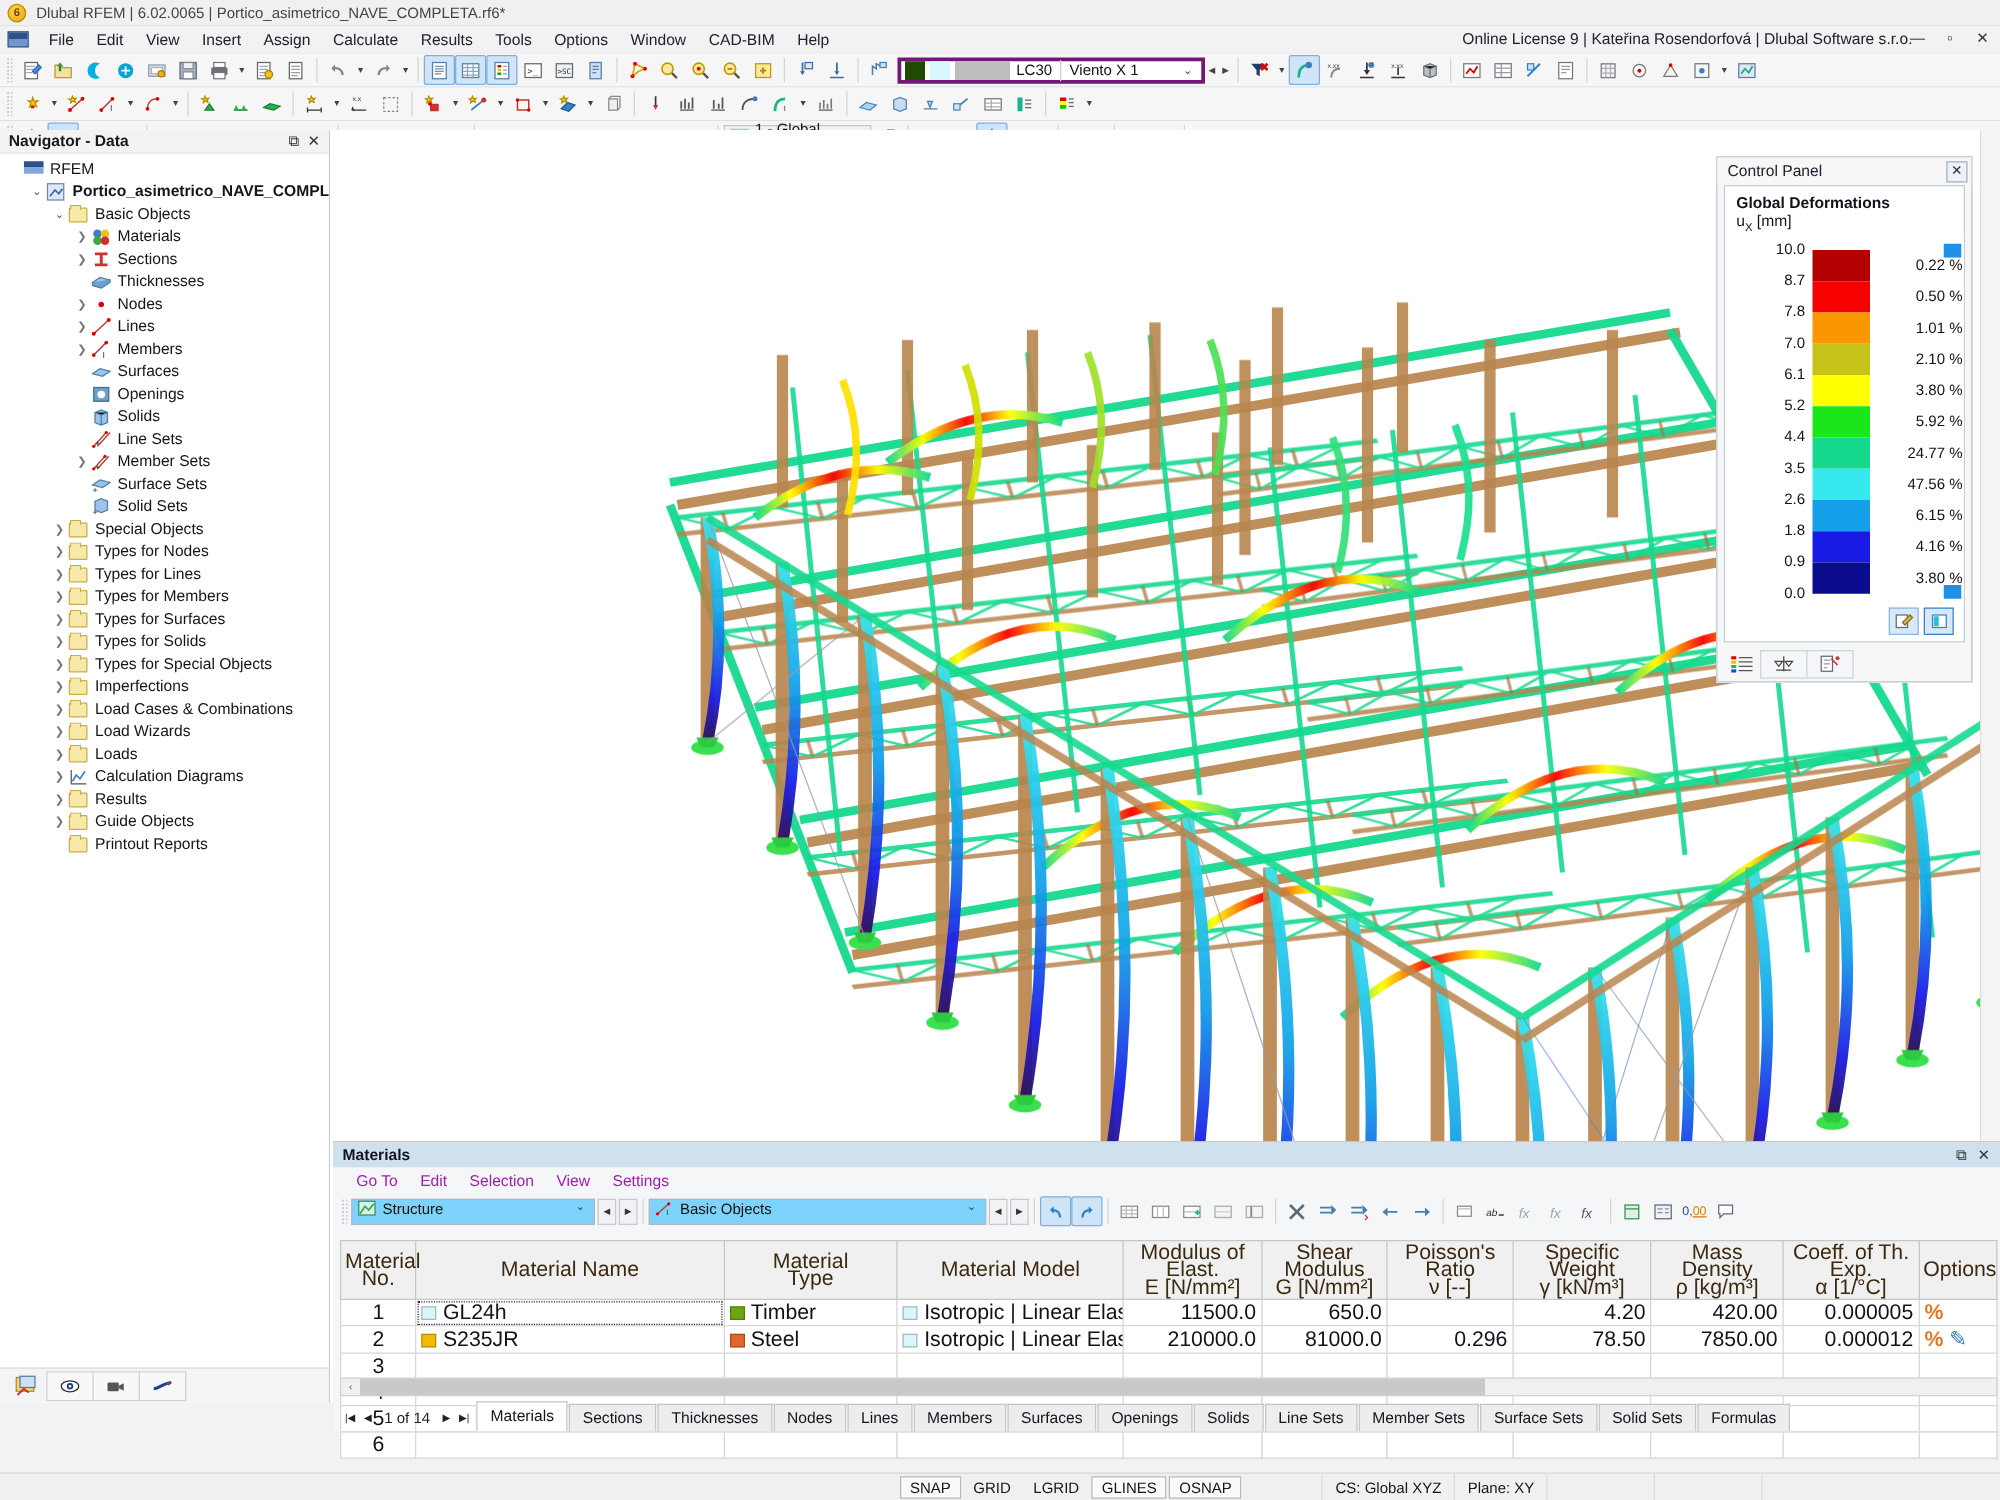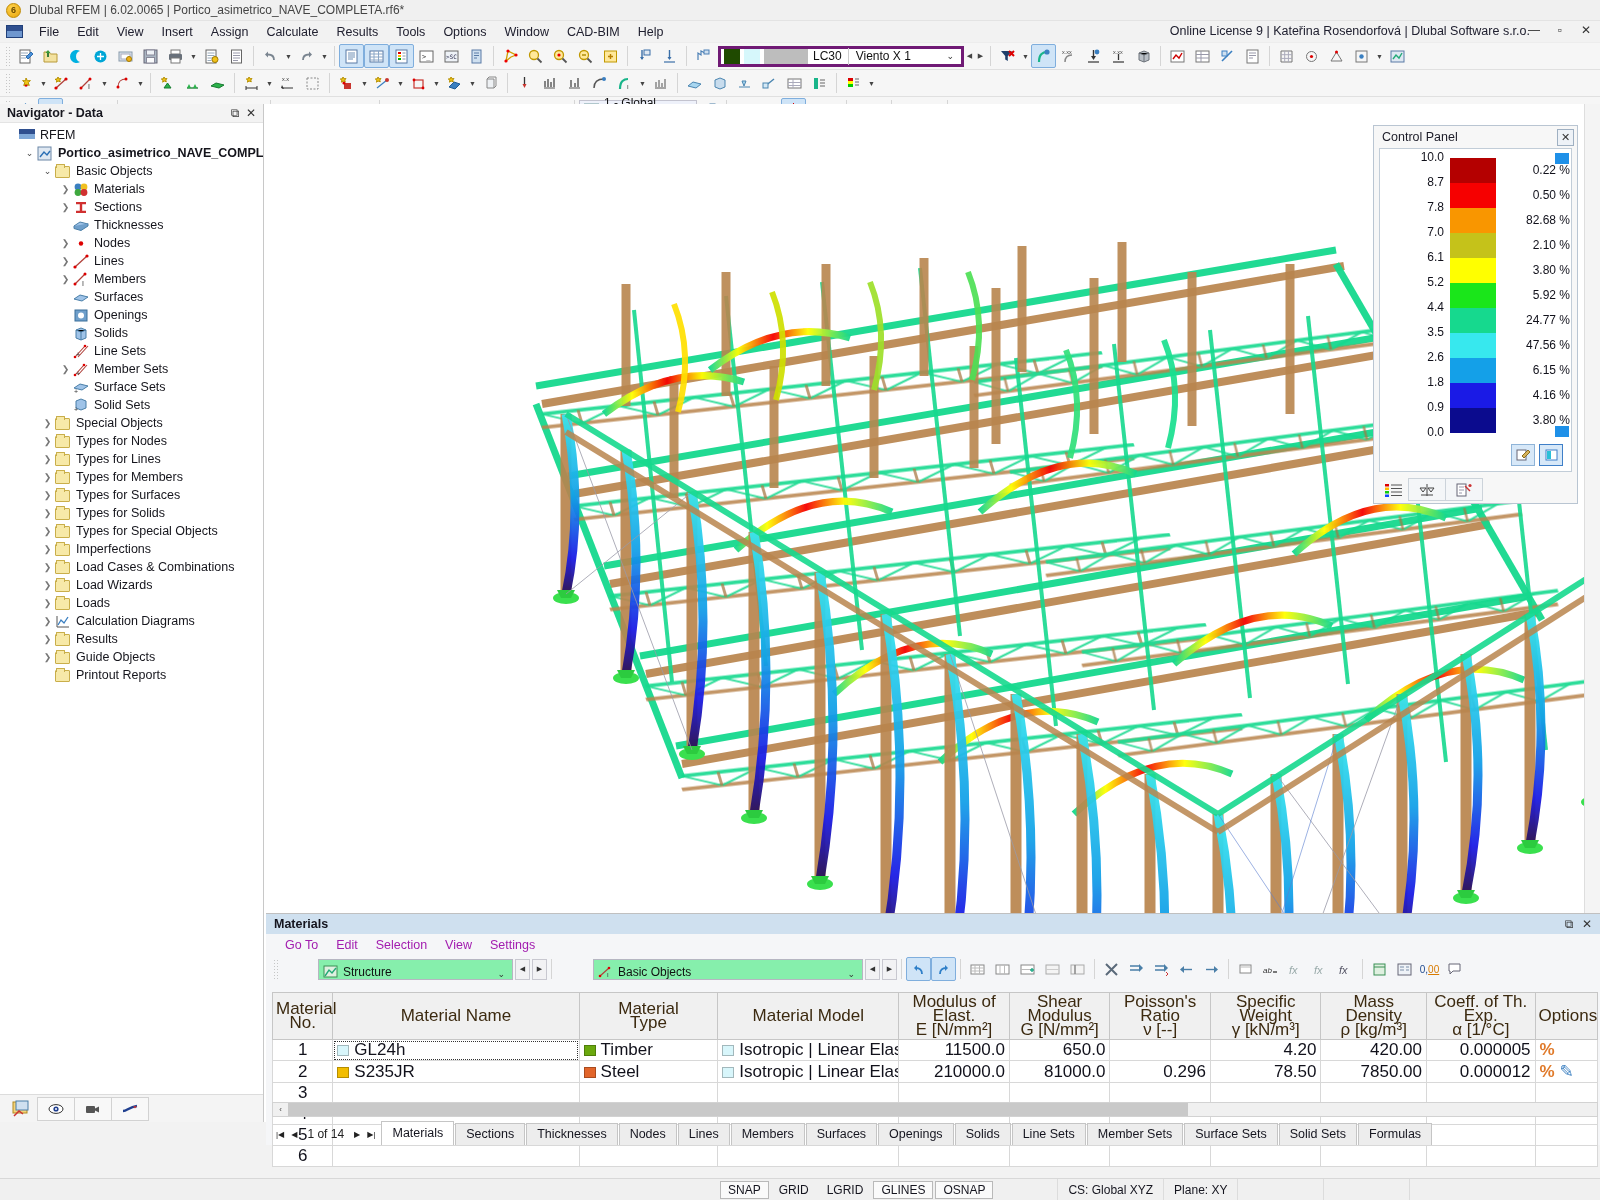--- a/index.html
+++ b/index.html
@@ -160,22 +160,22 @@
   }
   .tp-head {
     height: 20px; background: #cfe0ef; display: flex; align-items: center; padding: 0 4px 0 8px;
   }
   .tp-title { font-size: 12.5px; font-weight: bold; color: #14141e; flex: 1; }
   .tp-hb { width: 18px; text-align: center; font-size: 12px; color: #333; }
   .tp-menu { height: 22px; display: flex; align-items: center; padding-left: 10px; background: #f5f6f8; }
   .tp-menu .mi { font-size: 12.5px; padding: 2px 9px; color: #a21caf; }
   .tp-tools { height: 26px; display: flex; align-items: center; background: #f5f6f8; padding-left: 4px; }
   .sel-combo {
-    display: flex; align-items: flex-end; height: 21px; border: 1px solid #b6b6c2; background: #86efac;
-    width: 195px; flex: 0 0 auto; margin-left: 37px;
+    display: flex; align-items: flex-start; height: 21px; border: 1px solid #b6b6c2; background: #7dd3fc;
+    width: 195px; flex: 0 0 auto;
   }
   .sel-ic { width: 15px; height: 14px; margin: 0 5px 0 4px; flex: 0 0 auto; }
   .sel-lab { font-size: 12px; color: #111; flex: 1; }
   .navbtn { width: 15px; height: 21px; border: 1px solid #c8c8d0; background: #f2f2f4;
             display: flex; align-items: center; justify-content: center; font-size: 7px; color: #333; margin-left: 2px; }
 
   
   .grid-wrap { position: absolute; left: 6px; right: 2px; top: 78px; bottom: 46px; }
   table.grid { border-collapse: collapse; width: 100%; table-layout: fixed; font-size: 17px; padding-left: 21px; }
   table.grid th {
@@ -1494,20 +1494,24 @@
           </g>
         </g>
       </svg>
 
       <div class="cpanel">
         <div class="cp-head">
           <div class="cp-title">Control Panel</div>
           <div class="cp-x">✕</div>
         </div>
         <div class="cp-inner">
+          <div class="cp-lgd">
+            <div class="l1">Global Deformations</div>
+            <div class="l2">u<sub style="font-size:9px">X</sub> [mm]</div>
+          </div>
           <div class="scale-wrap">
             <div class="scale-ticks" id="scale-ticks">
                 <div class="scale-tick" style="top: 1px;">10.0</div>
                 <div class="scale-tick" style="top: 26px;">8.7</div>
                 <div class="scale-tick" style="top: 51px;">7.8</div>
                 <div class="scale-tick" style="top: 76px;">7.0</div>
                 <div class="scale-tick" style="top: 101px;">6.1</div>
                 <div class="scale-tick" style="top: 126px;">5.2</div>
                 <div class="scale-tick" style="top: 151px;">4.4</div>
                 <div class="scale-tick" style="top: 176px;">3.5</div>
@@ -1525,21 +1529,21 @@
                 <div class="sbar" style="background: rgb(26, 230, 26);"></div>
                 <div class="sbar" style="background: rgb(22, 217, 142);"></div>
                 <div class="sbar" style="background: rgb(55, 232, 238);"></div>
                 <div class="sbar" style="background: rgb(20, 160, 232);"></div>
                 <div class="sbar" style="background: rgb(26, 26, 230);"></div>
                 <div class="sbar" style="background: rgb(11, 11, 142);"></div>
               </div>
             <div class="scale-pcts" id="scale-pcts">
                 <div class="spct">0.22 %</div>
                 <div class="spct">0.50 %</div>
-                <div class="spct">82.68 %</div>
+                <div class="spct">1.01 %</div>
                 <div class="spct">2.10 %</div>
                 <div class="spct">3.80 %</div>
                 <div class="spct">5.92 %</div>
                 <div class="spct">24.77 %</div>
                 <div class="spct">47.56 %</div>
                 <div class="spct">6.15 %</div>
                 <div class="spct">4.16 %</div>
                 <div class="spct">3.80 %</div>
               </div>
             <div class="slider-knob" style="top:4px;"></div>

